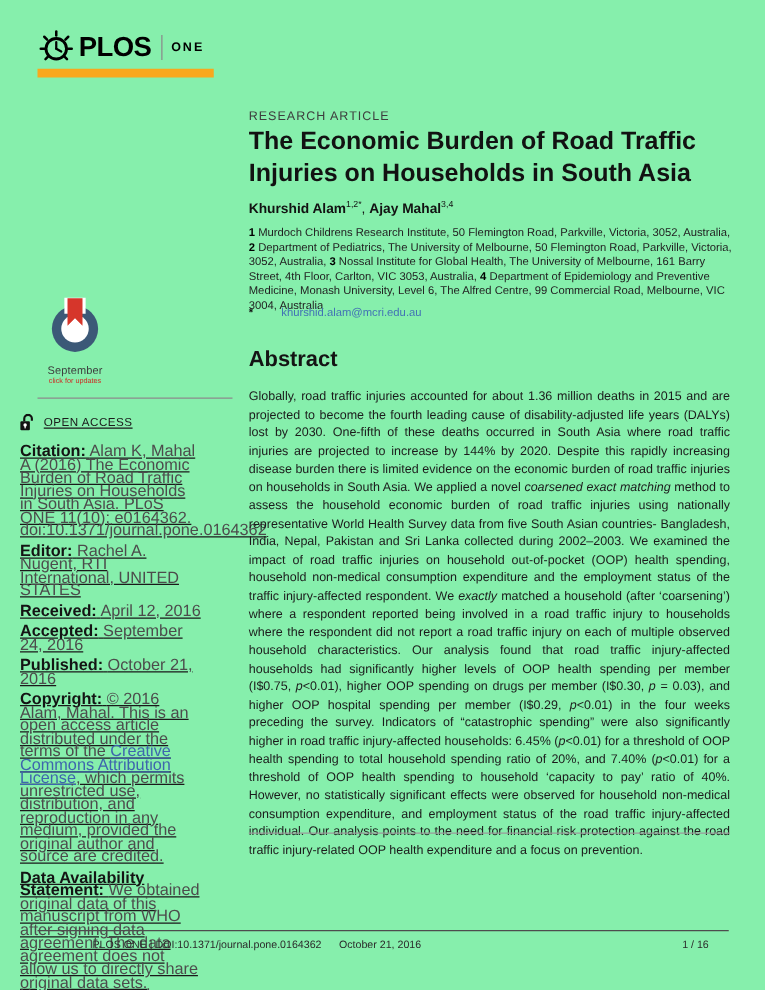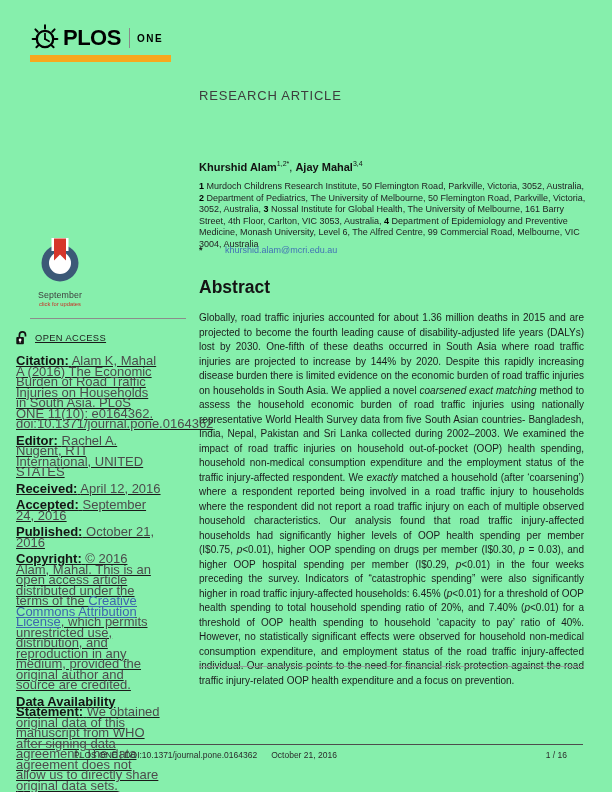--- a/index.html
+++ b/index.html
@@ -19,21 +19,21 @@
   .cm-name{font-size:8.8px;color:#3d3d3d;margin-top:2px;letter-spacing:0.1px;}
   .cm-sub{font-size:5.8px;color:#CC2D24;margin-top:1px;}
   .side-hr{position:absolute;left:30px;top:318px;width:156px;height:0;border-top:1px solid #8c8c8c;}
   .side-col{position:absolute;left:16px;top:331px;width:157px;text-decoration:underline;}
   .oa-row{display:flex;align-items:center;margin-bottom:11px;}
   .oa-label{font-size:9.3px;letter-spacing:0.4px;color:#1c1c1c;margin-left:6px;}
   .note{font-size:13px;line-height:10.5px;color:#4c4c4c;margin:0 12px 6px 0;text-align:left;}
   .note b{color:#141414;}
   .note a{color:#3E66AD;text-decoration:underline;cursor:pointer;}
   
-  .kicker{position:absolute;left:199px;top:88px;font-size:13px;letter-spacing:0.8px;color:#3d3d3d;}
+  .kicker{position:absolute;left:199px;top:88px;font-size:10px;letter-spacing:0.8px;color:#3d3d3d;}
   .title{position:absolute;left:199px;top:100px;width:396px;font-size:20px;line-height:26px;
          font-weight:600;color:#121212;}
   .authors{position:absolute;left:199px;top:161px;font-size:11px;color:#121212;}
   .authors sup{font-size:7px;line-height:0;}
   .affils{position:absolute;left:199px;top:181px;width:388px;font-size:9px;line-height:11.6px;color:#222;}
   .affils b{color:#000;}
   .email-line{position:absolute;left:199px;top:245px;font-size:9px;color:#121212;}
   .email-line b{font-weight:bold;}
   .email-line a{color:#4272B5;text-decoration:none;cursor:pointer;padding-left:20px;}
   .abs-h{position:absolute;left:199px;top:277px;font-size:17.5px;font-weight:600;color:#141414;}
@@ -134,20 +134,21 @@
 
     <p class="note">
       <b>Funding:</b>
       <span>This work was supported by an Australian Postgraduate Award (PhD scholarship).</span>
     </p>
 
   </div>
 
   <div class="kicker">RESEARCH ARTICLE</div>
 
+  <h1 class="title" style="margin:0;">The Economic Burden of Road Traffic Injuries on Households in South Asia</h1>
 
   <div class="authors"><b>Khurshid Alam</b><sup>1,2*</sup>, <b>Ajay Mahal</b><sup>3,4</sup></div>
 
   <div class="affils"><b>1</b> Murdoch Childrens Research Institute, 50 Flemington Road, Parkville, Victoria, 3052, Australia, <b>2</b> Department of Pediatrics, The University of Melbourne, 50 Flemington Road, Parkville, Victoria, 3052, Australia, <b>3</b> Nossal Institute for Global Health, The University of Melbourne, 161 Barry Street, 4th Floor, Carlton, VIC 3053, Australia, <b>4</b> Department of Epidemiology and Preventive Medicine, Monash University, Level 6, The Alfred Centre, 99 Commercial Road, Melbourne, VIC 3004, Australia </div>
 
   <div class="email-line">
     <b>*</b>
     <a>khurshid.alam@mcri.edu.au</a>
   </div>
 

